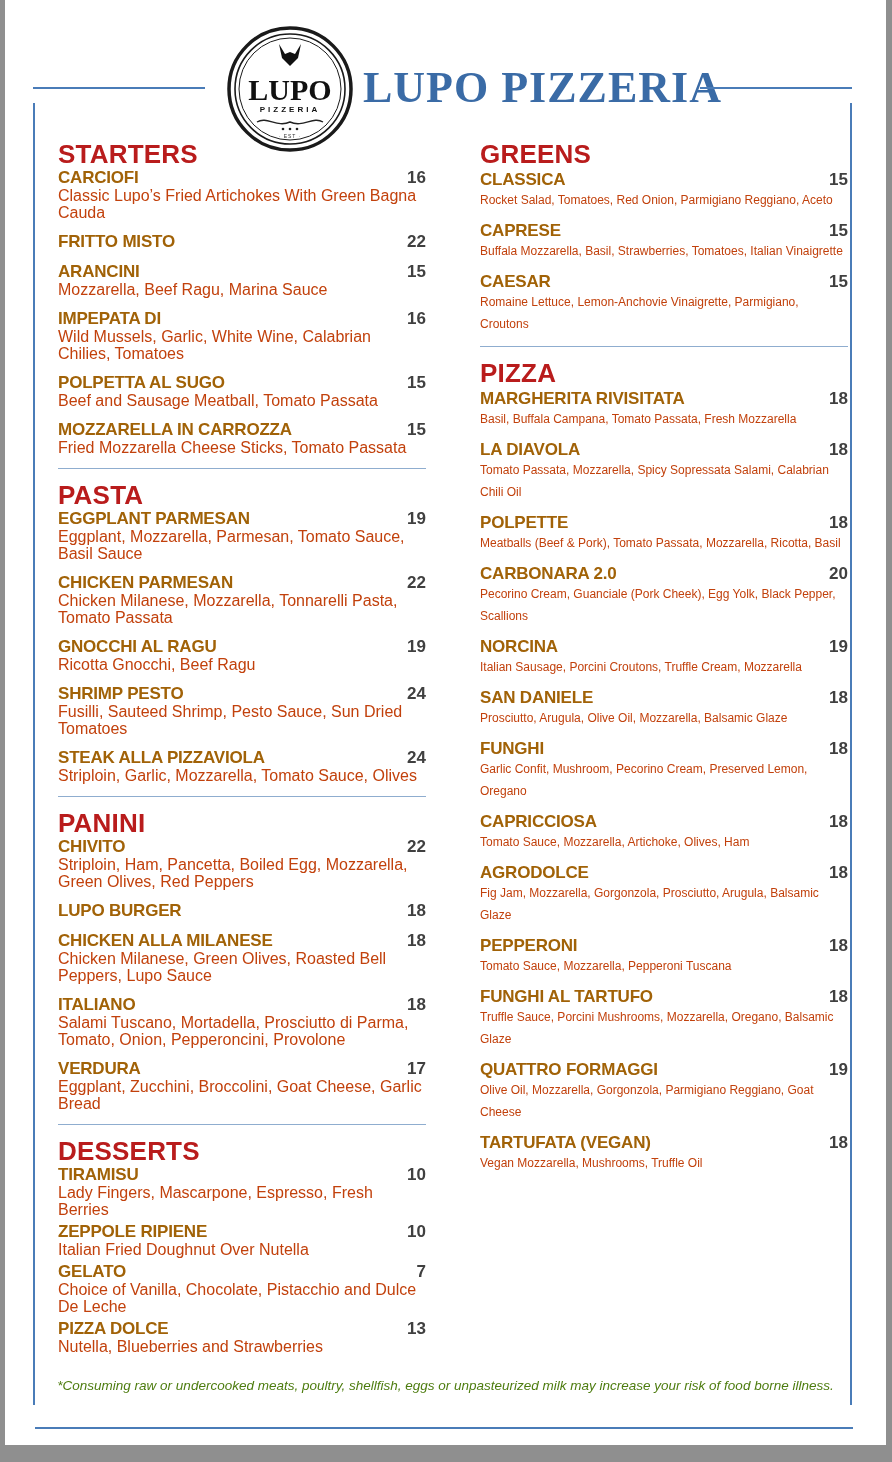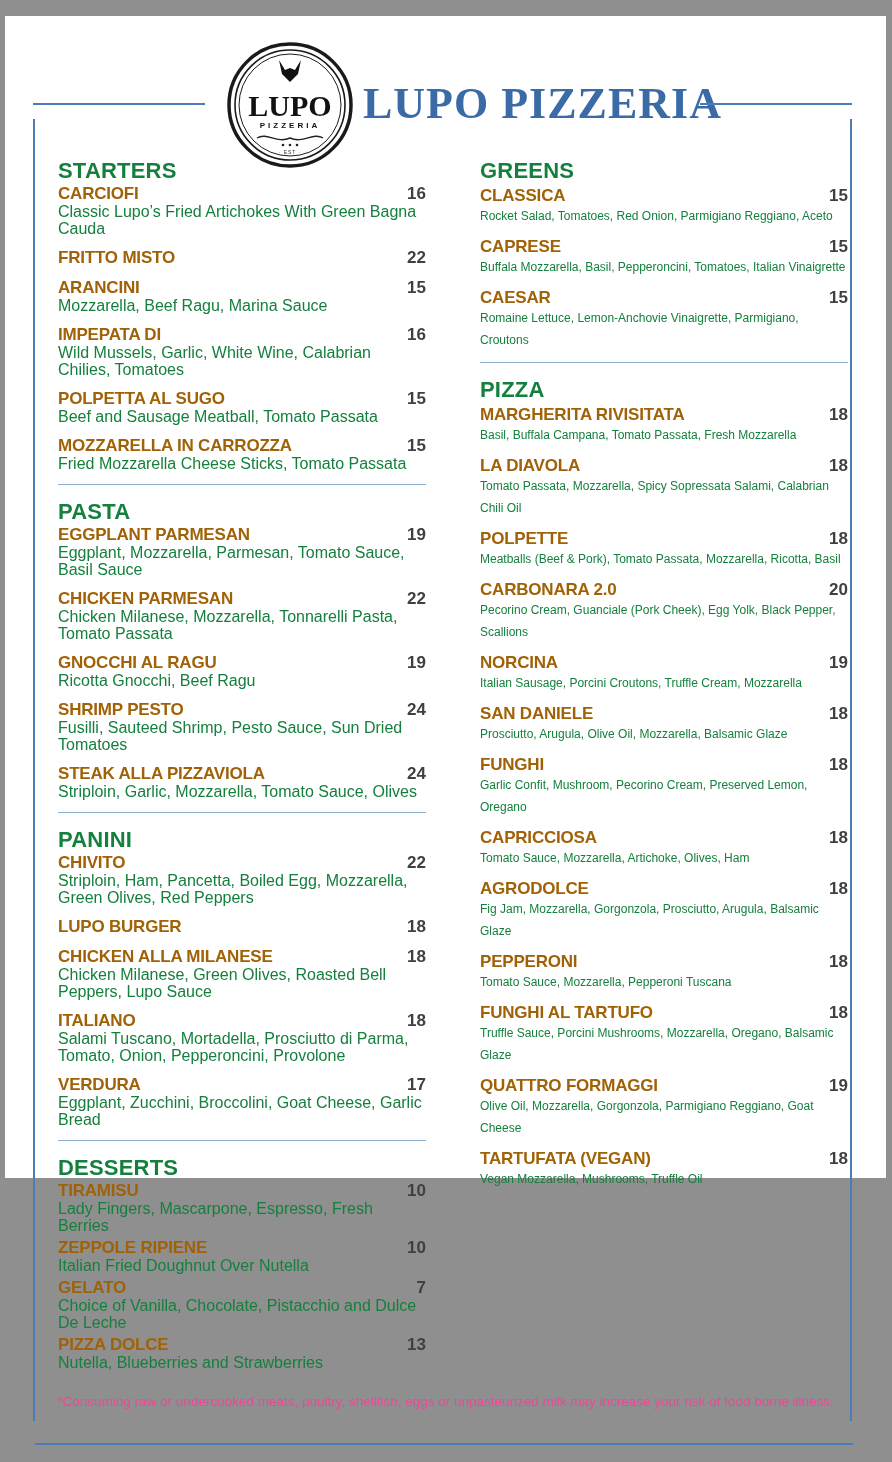--- a/index.html
+++ b/index.html
@@ -4,22 +4,22 @@
 <style>
   * { margin:0; padding:0; box-sizing:border-box; }
   html,body { width:892px; height:1462px; }
   body {
     background:#8f8f8f;
     font-family:"Liberation Sans", sans-serif;
     position:relative;
     overflow:hidden;
   }
   .sheet {
-    position:absolute; left:5px; top:16px;
-    width:881px; height:1162px;
+    position:absolute; left:5px; top:0;
+    width:881px; height:1445px;
     background:#ffffff;
   }
   
   .logo { position:absolute; left:220px; top:24px; width:130px; height:130px; }
   .page-title {
     position:absolute; left:358px; top:62px;
     font-family:"Liberation Serif", serif;
     font-weight:bold; font-size:44px; letter-spacing:1px;
     color:#3a6ba6; white-space:nowrap;
   }
@@ -29,44 +29,44 @@
   .vline { position:absolute; top:103px; width:2px; height:1302px; background:#4a7cb8; }
   .vline-left  { left:28px; }
   .vline-right { left:845px; }
   
   .columns {
     position:absolute; left:53px; top:142px; width:790px;
     display:flex; gap:54px;
   }
   .column { flex:1; min-width:0; }
   .section-heading {
-    font-size:22px; line-height:25px; font-weight:bold;
-    color:#15803d; letter-spacing:0.2px; margin-bottom:2px;
+    font-size:26px; line-height:25px; font-weight:bold;
+    color:#b91c1c; letter-spacing:0.2px; margin-bottom:2px;
   }
   .menu-item { margin-bottom:12px; }
   .item-row { display:flex; justify-content:space-between; align-items:baseline; }
   .item-name {
     font-weight:bold; color:#a16207; font-size:17px; line-height:18px;
     letter-spacing:-0.2px;
   }
   .item-price { font-weight:bold; color:#404040; font-size:17px; line-height:18px; padding-left:12px; }
-  .item-desc { color:#15803d; }
+  .item-desc { color:#c2410c; }
   .col-left  .item-desc { font-size:16px;   line-height:17px; }
   .col-right .item-desc { font-size:12px; line-height:22px; }
   .col-right .menu-item { margin-bottom:11px; }
   .col-right .section-heading { margin-bottom:4px; }
   .menu-section.compact .menu-item { margin-bottom:5px; }
   .section-divider {
     height:1px; background:#8fadcf; border:0;
     margin:11px 0 14px 0;
   }
   
   .disclaimer {
     position:absolute; left:0; top:1378px; width:100%;
-    text-align:center; font-size:13.5px; color:#ec4899;
+    text-align:center; font-size:13.5px; color:#4d7c0f;font-style:italic;
   }
   .bottom-rule {
     position:absolute; left:30px; top:1427px; width:818px; height:2px;
     background:#4a7cb8;
   }
 </style>
 </head>
 <body>
 
 <div class="sheet">
@@ -260,21 +260,21 @@
               <span class="item-name">CLASSICA</span>
               <span class="item-price">15</span>
             </div>
             <div class="item-desc">Rocket Salad, Tomatoes, Red Onion, Parmigiano Reggiano, Aceto</div>
           </div>
           <div class="menu-item">
             <div class="item-row">
               <span class="item-name">CAPRESE</span>
               <span class="item-price">15</span>
             </div>
-            <div class="item-desc">Buffala Mozzarella, Basil, Pepperoncini, Tomatoes, Italian Vinaigrette</div>
+            <div class="item-desc">Buffala Mozzarella, Basil, Strawberries, Tomatoes, Italian Vinaigrette</div>
           </div>
           <div class="menu-item">
             <div class="item-row">
               <span class="item-name">CAESAR</span>
               <span class="item-price">15</span>
             </div>
             <div class="item-desc">Romaine Lettuce, Lemon-Anchovie Vinaigrette, Parmigiano, Croutons</div>
           </div>
         </section>
         <div class="section-divider"></div>

